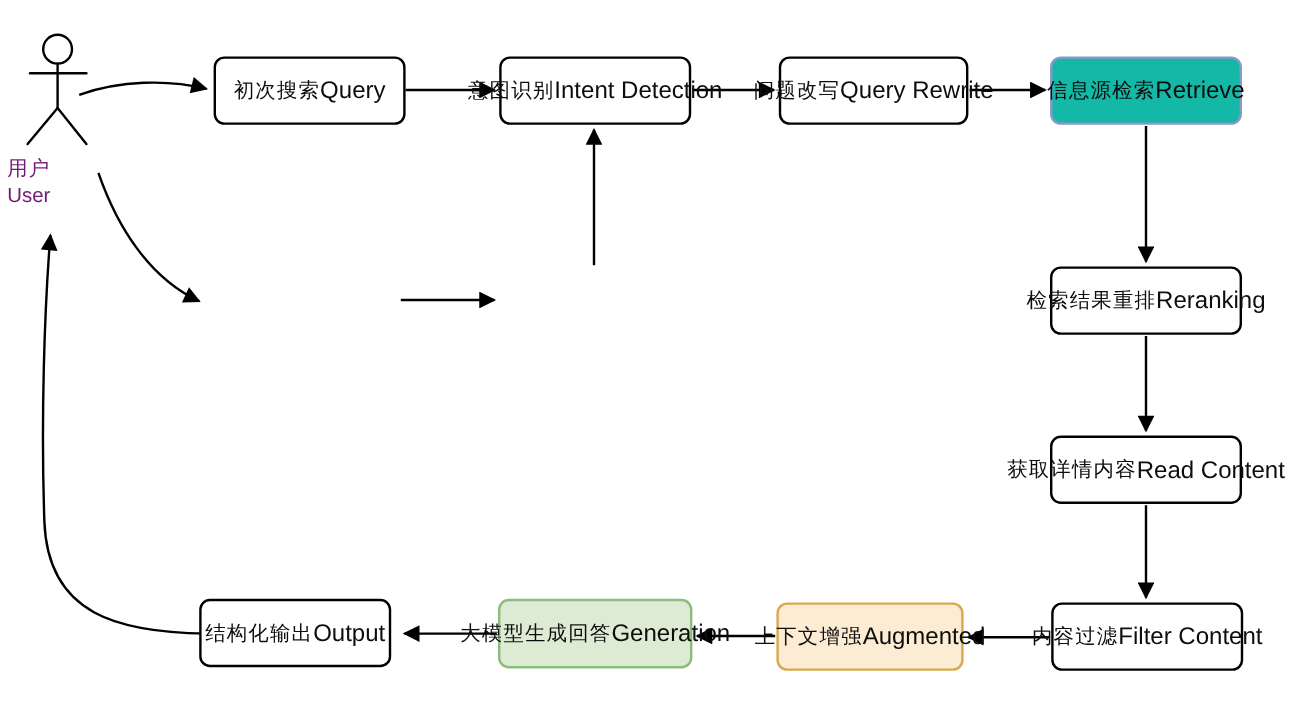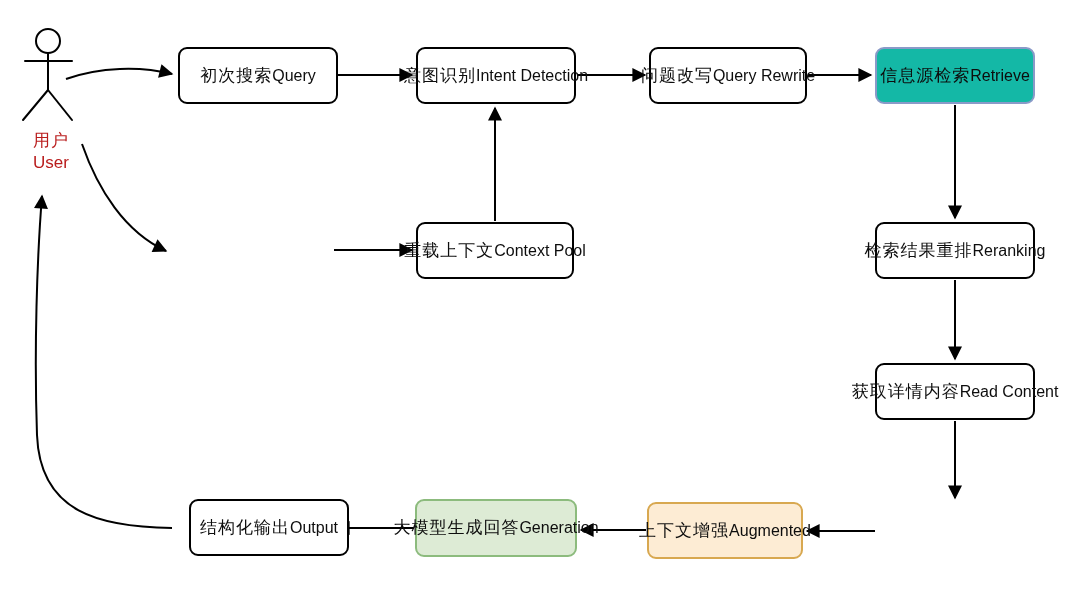--- a/index.html
+++ b/index.html
@@ -36,34 +36,34 @@
     text-align: center;
     color: #0d0d0d;
   }
   .node .zh {
     font-size: 17px;
     line-height: 22px;
     letter-spacing: 1px;
     white-space: nowrap;
   }
   .node .en {
-    font-size: 16px;
+    font-size: 20px;
     line-height: 20px;
     white-space: nowrap;
   }
   .node.blue   { background: #14b8a6; border-color: #8a9ac8; }
   .node.orange { background: #fdecd4; border-color: #d8a850; }
   .node.green  { background: #ddebd5; border-color: #8cbb7d; }
   .actor-label {
     position: absolute;
     left: 6px;
     top: 130px;
     width: 90px;
-    text-align: center;
-    color: #b91c1c;
+    text-align: left;
+    color: #701a75;
   }
   .actor-label .zh {
     display: block;
     font-size: 17px;
     line-height: 22px;
     letter-spacing: 1px;
   }
   .actor-label .en {
     display: block;
     font-size: 17px;
@@ -127,44 +127,44 @@
     <span class="zh">问题改写</span>
     <span class="en">Query Rewrite</span>
   </div>
 
   <div class="node blue" style="left:875px;top:47px;">
     <span class="zh">信息源检索</span>
     <span class="en">Retrieve</span>
   </div>
 
 
-  <div class="node" style="left:416px;top:222px;width:158px;">
-    <span class="zh">重载上下文</span>
-    <span class="en">Context Pool</span>
-  </div>
 
   <div class="node" style="left:875px;top:222px;">
     <span class="zh">检索结果重排</span>
     <span class="en">Reranking</span>
   </div>
 
   <div class="node" style="left:875px;top:363px;">
     <span class="zh">获取详情内容</span>
     <span class="en">Read Content</span>
   </div>
 
+  <div class="node" style="left:876px;top:502px;">
+    <span class="zh">内容过滤</span>
+    <span class="en">Filter Content</span>
+  </div>
 
   <div class="node orange" style="left:647px;top:502px;width:156px;">
     <span class="zh">上下文增强</span>
     <span class="en">Augmented</span>
   </div>
 
   <div class="node green" style="left:415px;top:499px;width:162px;height:58px;">
     <span class="zh">大模型生成回答</span>
     <span class="en">Generation</span>
   </div>
 
-  <div class="node" style="left:189px;top:499px;">
+  <div class="node" style="left:166px;top:499px;">
     <span class="zh">结构化输出</span>
     <span class="en">Output</span>
   </div>
 
 </div>
 
 </body></html>

